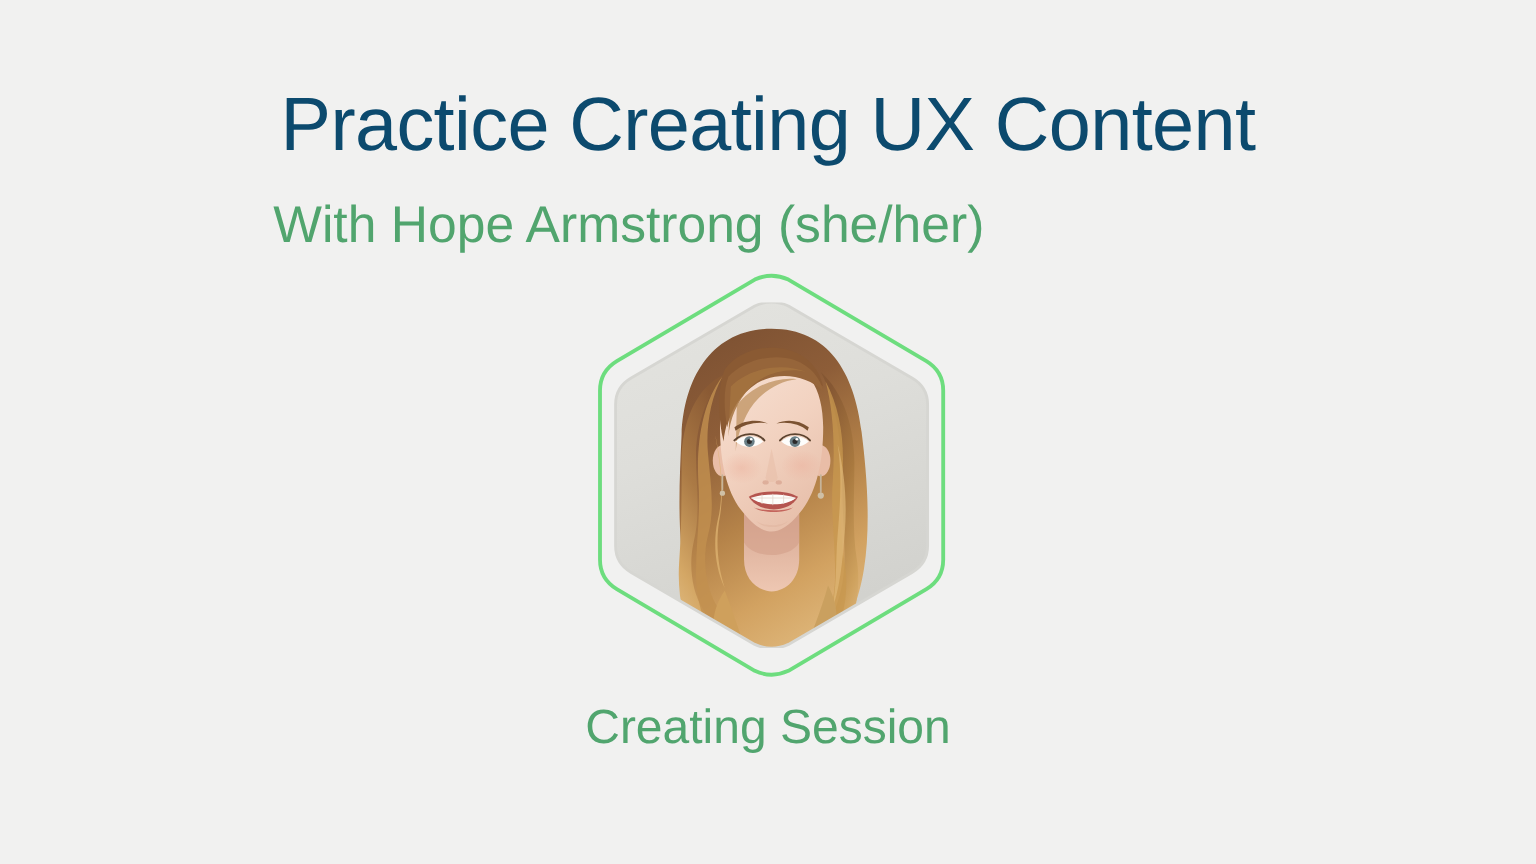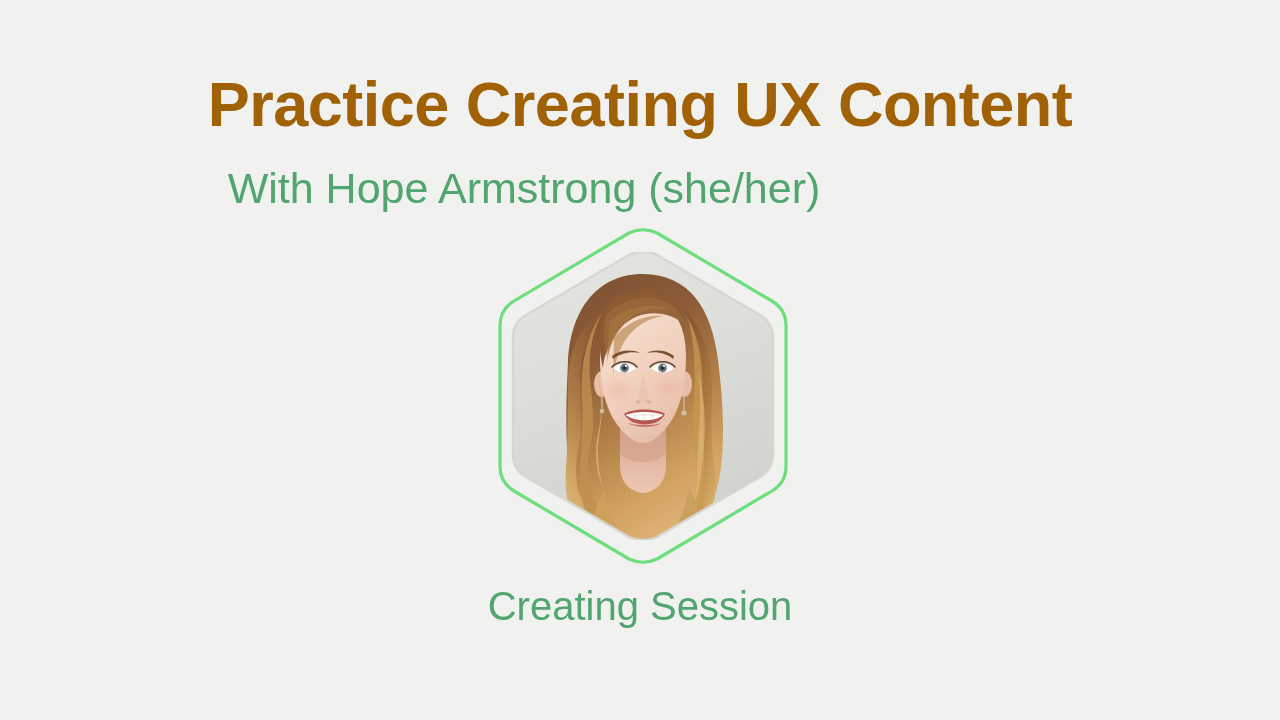--- a/index.html
+++ b/index.html
@@ -25,23 +25,23 @@
   }
 
   
   .title {
     position: absolute;
     top: 66px;
     left: 0;
     width: 1280px;
     text-align: center;
     font-size: 63px;
-    font-weight: 700;
+    font-weight: 400;
     letter-spacing: -0.5px;
-    color: #a16207;
+    color: #0c4a6e;
     line-height: 1.22;
     white-space: nowrap;
   }
 
   
   .subtitle {
     position: absolute;
     top: 161px;
     left: 0;
     width: 1048px;

